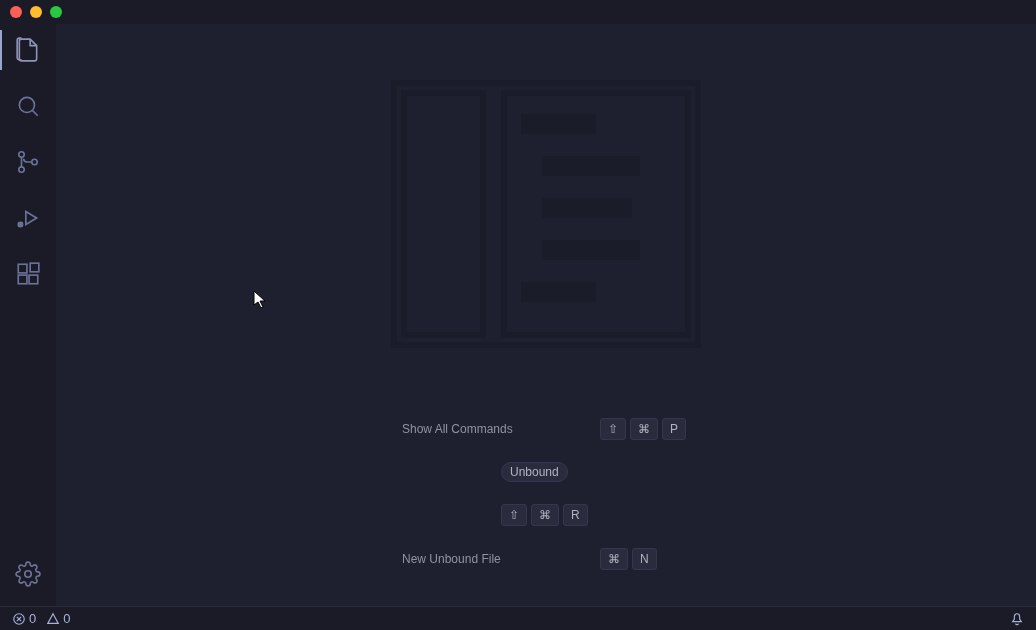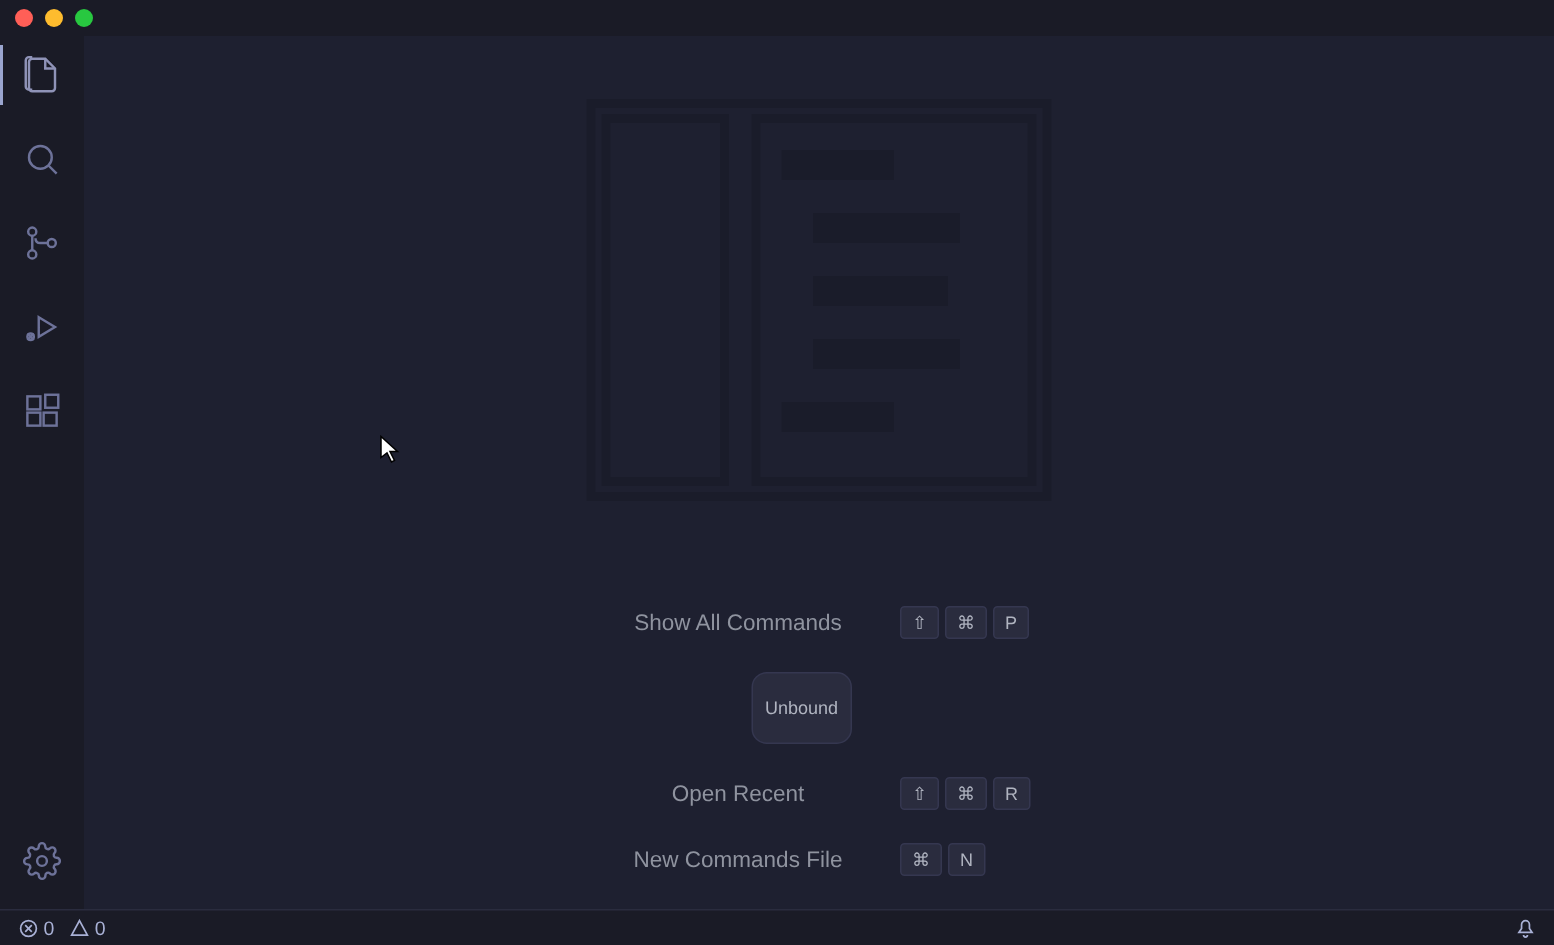--- a/index.html
+++ b/index.html
@@ -148,22 +148,22 @@
     }
     
     .shortcut-row {
       display: flex;
       align-items: center;
       gap: 18px;
     }
     
     .shortcut-label {
       color: #8f939f;
-      font-size: 15px;
-      text-align: center;
+      font-size: 12px;
+      text-align: left;
       min-width: 180px;
     }
     
     .shortcut-keys {
       display: flex;
       gap: 4px;
       min-width: 90px;
     }
     
     .keycap {
@@ -172,21 +172,21 @@
       padding: 3px 7px;
       border-radius: 3px;
       font-size: 12px;
       font-family: inherit;
       min-width: 20px;
       text-align: center;
       border: 1px solid #353750;
     }
     
     .keycap.wide {
-      padding: 16px 8px;
+      padding: 2px 8px;
       border-radius: 10px;
     }
     
     .status-bar {
       height: 24px;
       background: #1a1b26;
       display: flex;
       align-items: center;
       padding: 0 10px;
       color: #a9b1d6;
@@ -307,29 +307,28 @@
           <span class="keycap">⌘</span>
           <span class="keycap">P</span>
         </span>
       </div>
       <div class="shortcut-row">
         <span class="shortcut-keys">
           <span class="keycap wide">Unbound</span>
         </span>
       </div>
       <div class="shortcut-row">
-        <span class="shortcut-label">Open Recent</span>
         <span class="shortcut-keys">
           <span class="keycap">⇧</span>
           <span class="keycap">⌘</span>
           <span class="keycap">R</span>
         </span>
       </div>
       <div class="shortcut-row">
-        <span class="shortcut-label">New Commands File</span>
+        <span class="shortcut-label">New Unbound File</span>
         <span class="shortcut-keys">
           <span class="keycap">⌘</span>
           <span class="keycap">N</span>
         </span>
       </div>
     </div>
   </div>
 </div>
 
 <div class="status-bar">

